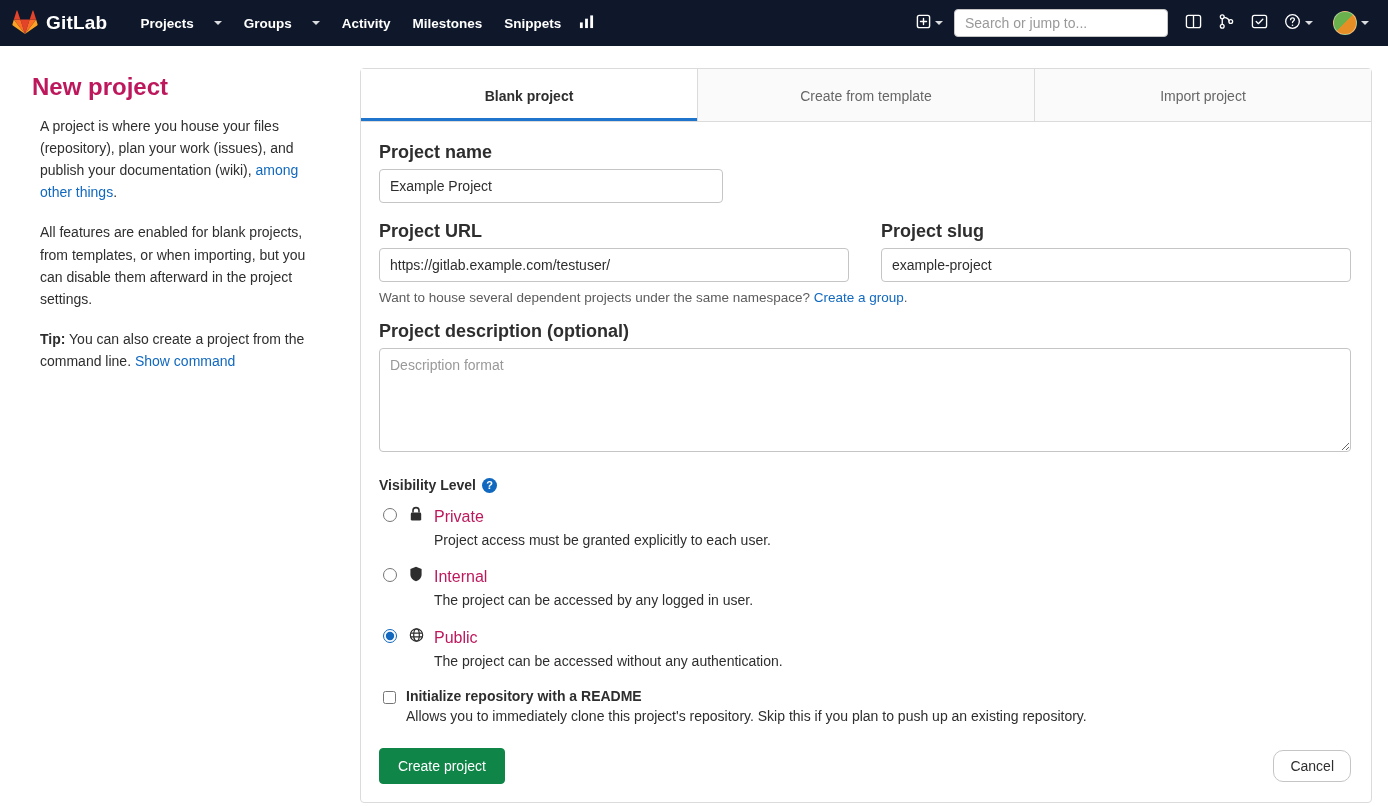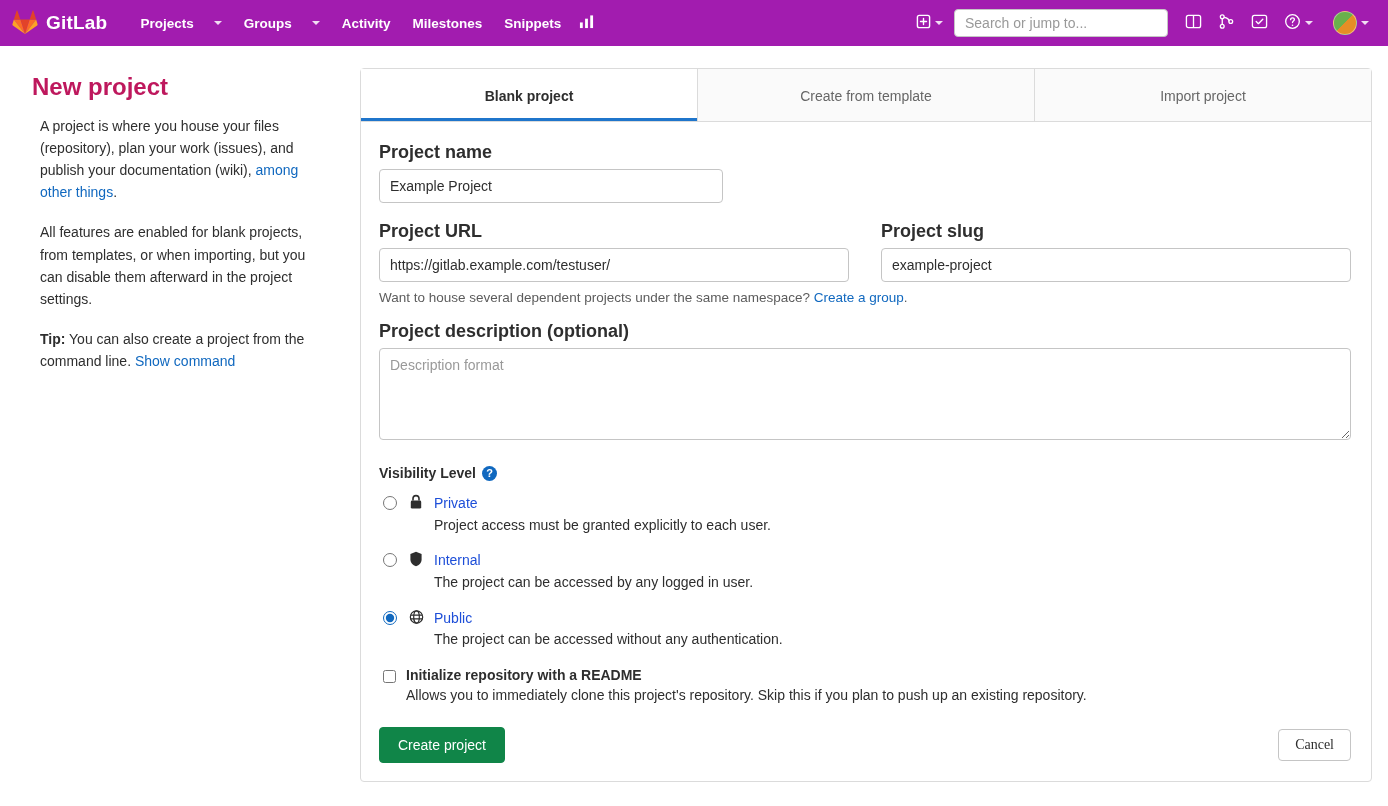--- a/index.html
+++ b/index.html
@@ -9,21 +9,21 @@
     background: #fff;
     font-family: "Liberation Sans", sans-serif;
     font-size: 14px;
     color: #2e2e2e;
     overflow: hidden;
   }
 
   
   .navbar {
     height: 46px;
-    background: #a21caf;
+    background: #0f172a;
     display: flex;
     align-items: center;
     padding: 0 12px;
     color: #fff;
     position: relative;
   }
   .nav-logo {
     display: flex; align-items: center;
     margin-right: 22px;
     gap: 8px;
@@ -187,21 +187,21 @@
   .hint {
     margin-top: 8px;
     font-size: 13.5px;
     color: #5c5c5c;
   }
   .hint a { color: #1068bf; text-decoration: none; }
 
   .desc-block { margin-top: 16px; }
   .desc-area {
     width: 100%;
-    height: 92px;
+    height: 104px;
     resize: vertical;
     line-height: 1.4;
   }
 
   .vis-title {
     margin-top: 22px;
     display: flex;
     align-items: center;
     gap: 6px;
     font-weight: bold;
@@ -234,21 +234,21 @@
   }
   .vis-icon {
     width: 18px;
     margin-right: 9px;
     display: flex;
     justify-content: center;
     padding-top: 1px;
     flex: none;
   }
   .vis-text { line-height: 1.55; }
-  .vis-name { font-size: 14px; color: #1d4ed8; }
+  .vis-name { font-size: 16px; color: #be185d; }
   .vis-desc { font-size: 14px; color: #2e2e2e; }
 
   .readme-row {
     display: flex;
     align-items: flex-start;
     margin-top: 16px;
   }
   .readme-check {
     margin: 3px 10px 0 4px;
     width: 13px; height: 13px;
@@ -272,23 +272,23 @@
     padding: 9px 18px;
     border-radius: 4px;
     cursor: pointer;
   }
   .btn-secondary {
     margin-left: auto;
     background: #fff;
     border: 1px solid #c5c5c5;
     color: #2e2e2e;
     font-size: 14px;
-    font-family: Liberation Serif, serif;
+    font-family: Liberation Sans, sans-serif;
     padding: 7px 16px;
-    border-radius: 4px;
+    border-radius: 10px;
     cursor: pointer;
   }
 </style>
 </head>
 <body>
 
 <div class="navbar">
   <div class="nav-logo">
     <span>
       <svg width="26" height="24" viewBox="0 0 36 34">

